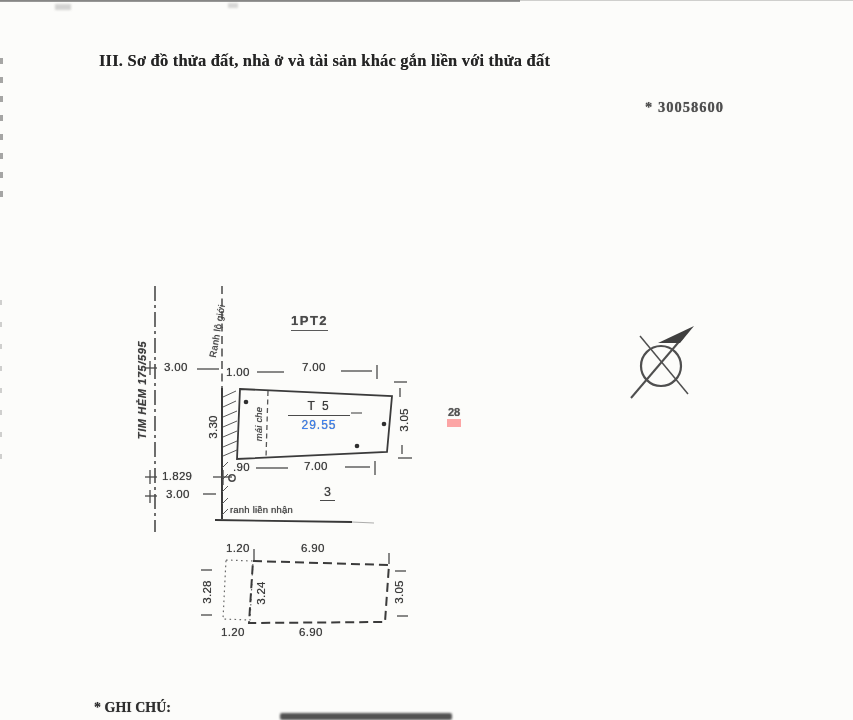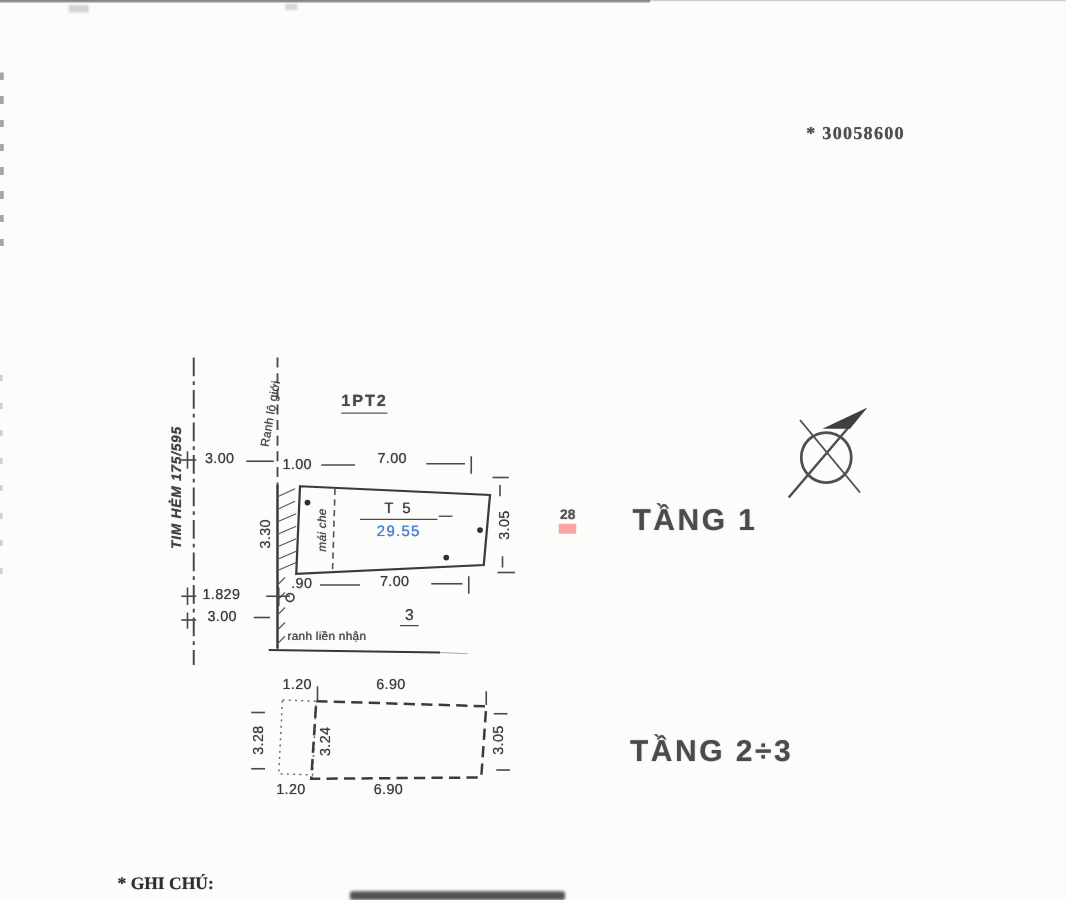--- a/index.html
+++ b/index.html
@@ -57,20 +57,21 @@
 <div class="page">
 
   <div class="art top-line-a"></div>
   <div class="art top-line-b"></div>
   <div class="art top-blob-a"></div>
   <div class="art top-blob-b"></div>
   <div class="art left-dashes-a"></div>
   <div class="art left-dashes-b"></div>
   <div class="art bottom-smudge"></div>
 
+  <div class="lbl section-title" style="left:99px;top:51px;">III. Sơ đồ thửa đất, nhà ở và tài sản khác gắn liền với thửa đất</div>
   <div class="lbl doc-number" style="left:645px;top:99px;">* 30058600</div>
 
   <svg class="linework" width="853" height="720" viewBox="0 0 853 720">
     <g fill="none" stroke="#4a4a4a">
 
       <path d="M155 286 V532" stroke-width="1.6" stroke-dasharray="15 4 3 4"></path>
 
       <path d="M222 286 V389" stroke-width="1.5" stroke-dasharray="8 4.5"></path>
 
       <g stroke="#3b3b3b">
@@ -143,21 +144,21 @@
         <path d="M254 549 V560"></path>
           <path d="M389 553 V564"></path>
         <path d="M201 570 H212"></path>
           <path d="M201 615 H212"></path>
         <path d="M395 571 H406"></path>
           <path d="M397 616 H408"></path>
       </g>
     </g>
   </svg>
 
-  <div class="lbl zone-code" style="left:273px;top:313px;text-align:right;">1PT2</div>
+  <div class="lbl zone-code" style="left:291px;top:313px;text-align:right;">1PT2</div>
 
   <div class="lbl dim" style="left:164px;top:361px;">3.00</div>
   <div class="lbl dim" style="left:226px;top:366px;">1.00</div>
   <div class="lbl dim" style="left:302px;top:361px;">7.00</div>
 
   <div class="fraction">
     <span class="f-top">T 5</span>
     <span class="f-bottom">29.55</span>
   </div>
 
@@ -170,25 +171,23 @@
 
   <div class="lbl dim" style="left:233px;top:461px;">.90</div>
   <div class="lbl dim" style="left:304px;top:460px;">7.00</div>
   <div class="lbl dim" style="left:162px;top:470px;">1.829</div>
   <div class="lbl dim" style="left:166px;top:488px;">3.00</div>
 
   <div class="lbl plot-num" style="left:320px;top:485px;">3</div>
   <div class="lbl small-note" style="left:230px;top:504px;">ranh liền nhận</div>
 
   <div class="lbl adj-num" style="left:447px;top:406px;">28</div>
-  <div class="lbl floor-title" style="left:506px;top:403px;">TẦNG 1</div>
 
   <div class="lbl dim" style="left:226px;top:542px;">1.20</div>
   <div class="lbl dim" style="left:301px;top:542px;">6.90</div>
   <div class="lbl dim rot" style="left:207px;top:592px;">3.28</div>
   <div class="lbl dim rot" style="left:261px;top:593px;">3.24</div>
   <div class="lbl dim rot" style="left:399px;top:592px;">3.05</div>
   <div class="lbl dim" style="left:221px;top:626px;">1.20</div>
   <div class="lbl dim" style="left:299px;top:626px;">6.90</div>
-  <div class="lbl floor-title" style="left:504px;top:588px;">TẦNG 2÷3</div>
 
   <div class="lbl note-heading" style="left:94px;top:700px;">* GHI CHÚ:</div>
 </div>
 
 </body></html>

